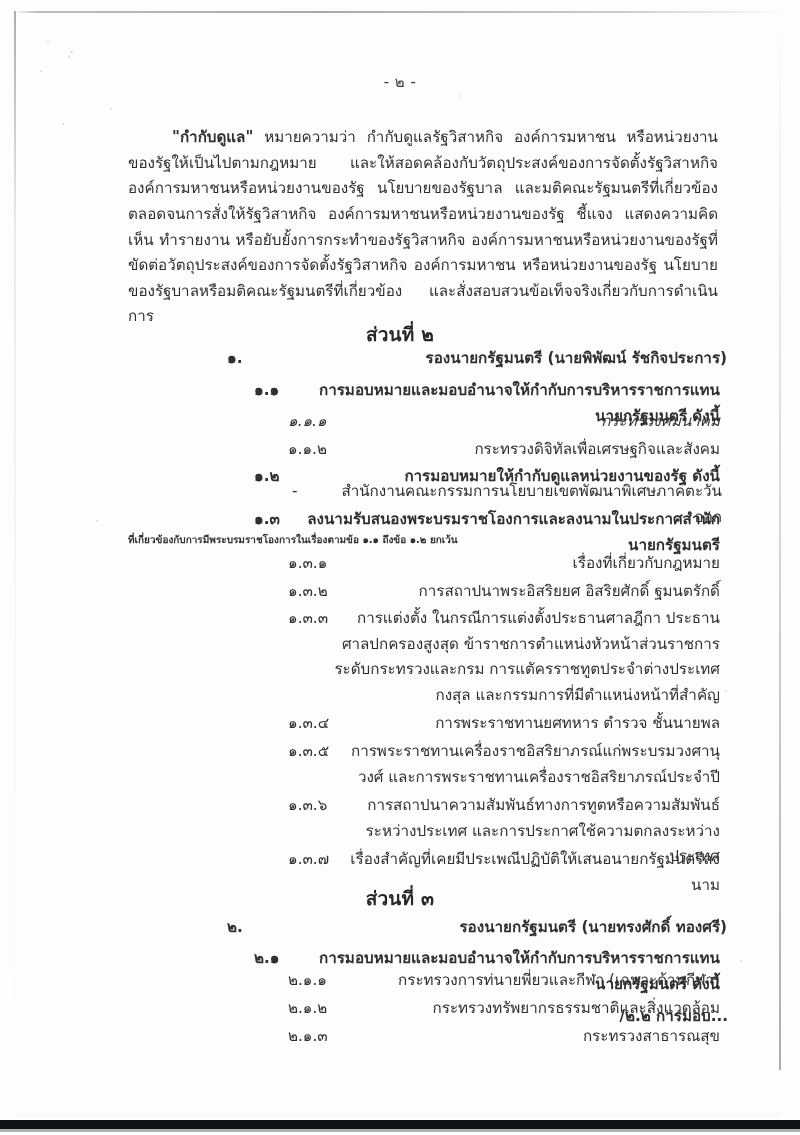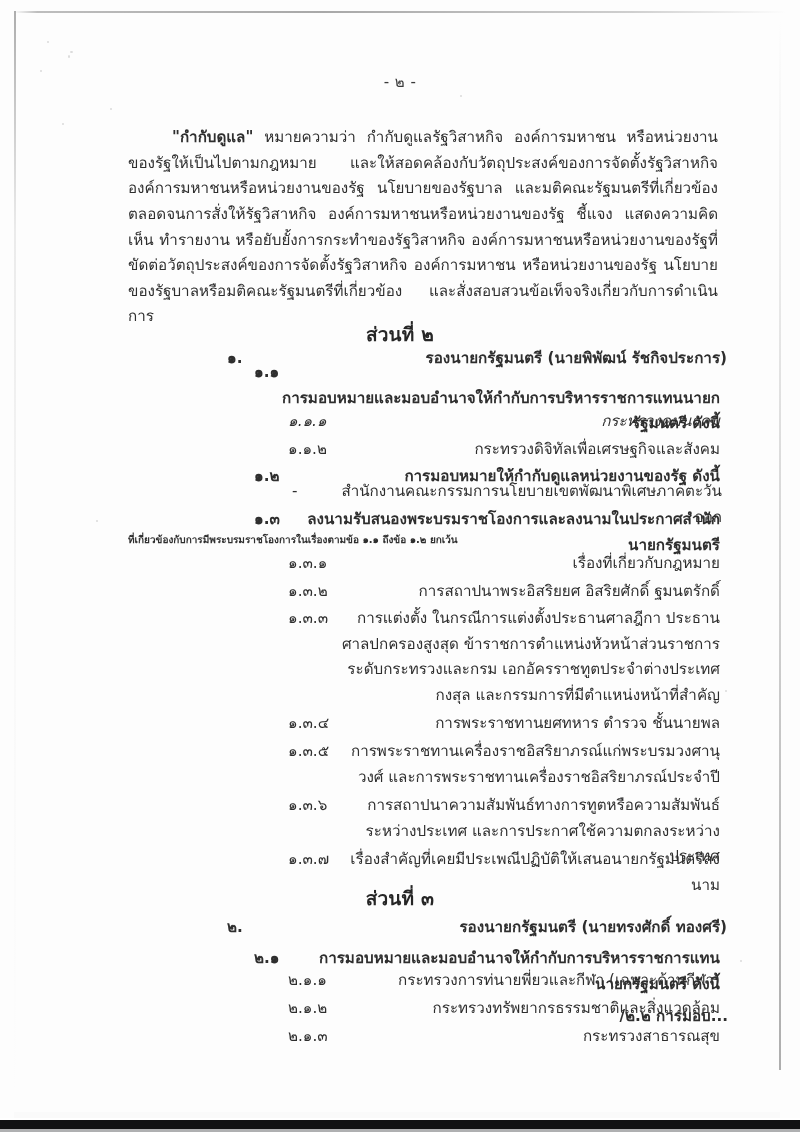--- a/index.html
+++ b/index.html
@@ -227,21 +227,21 @@
 
     <p class="para" style="top:110px;"><span class="indent"></span><b>"กำกับดูแล"</b><span> หมายความว่า กำกับดูแลรัฐวิสาหกิจ องค์การมหาชน หรือหน่วยงานของรัฐให้เป็นไปตามกฎหมาย และให้สอดคล้องกับวัตถุประสงค์ของการจัดตั้งรัฐวิสาหกิจ องค์การมหาชนหรือหน่วยงานของรัฐ นโยบายของรัฐบาล และมติคณะรัฐมนตรีที่เกี่ยวข้อง ตลอดจนการสั่งให้รัฐวิสาหกิจ องค์การมหาชนหรือหน่วยงานของรัฐ ชี้แจง แสดงความคิดเห็น ทำรายงาน หรือยับยั้งการกระทำของรัฐวิสาหกิจ องค์การมหาชนหรือหน่วยงานของรัฐที่ขัดต่อวัตถุประสงค์ของการจัดตั้งรัฐวิสาหกิจ องค์การมหาชน หรือหน่วยงานของรัฐ นโยบายของรัฐบาลหรือมติคณะรัฐมนตรีที่เกี่ยวข้อง และสั่งสอบสวนข้อเท็จจริงเกี่ยวกับการดำเนินการ</span></p>
 
     <div class="section-head" style="top:319px;">ส่วนที่ ๒</div>
 
     <div class="row lvl1" style="top:346px;">
       <span class="num">๑.</span>
       <span class="txt">รองนายกรัฐมนตรี (นายพิพัฒน์  รัชกิจประการ)</span>
     </div>
 
-    <div class="row lvl2" style="top:360px;flex-direction:column;">
+    <div class="row lvl2" style="top:378px;">
       <span class="num">๑.๑</span>
       <span class="txt">การมอบหมายและมอบอำนาจให้กำกับการบริหารราชการแทนนายกรัฐมนตรี ดังนี้</span>
     </div>
 
     <div class="row lvl3" style="top:409px;font-style:italic;">
       <span class="num">๑.๑.๑</span>
       <span class="txt">กระทรวงคมนาคม</span>
     </div>
 
     <div class="row lvl3" style="top:437px;">
@@ -271,21 +271,21 @@
       <span class="txt">เรื่องที่เกี่ยวกับกฎหมาย</span>
     </div>
 
     <div class="row lvl3" style="top:579px;">
       <span class="num">๑.๓.๒</span>
       <span class="txt">การสถาปนาพระอิสริยยศ อิสริยศักดิ์ ฐมนตรักดิ์</span>
     </div>
 
     <div class="row lvl3" style="top:606px;">
       <span class="num">๑.๓.๓</span>
-      <span class="txt">การแต่งตั้ง ในกรณีการแต่งตั้งประธานศาลฎีกา ประธานศาลปกครองสูงสุด ข้าราชการตำแหน่งหัวหน้าส่วนราชการระดับกระทรวงและกรม เอกอัครราชทูตประจำต่างประเทศ กงสุล และกรรมการที่มีตำแหน่งหน้าที่สำคัญ</span>
+      <span class="txt">การแต่งตั้ง ในกรณีการแต่งตั้งประธานศาลฎีกา ประธานศาลปกครองสูงสุด ข้าราชการตำแหน่งหัวหน้าส่วนราชการระดับกระทรวงและกรม การแตัครราชทูตประจำต่างประเทศ กงสุล และกรรมการที่มีตำแหน่งหน้าที่สำคัญ</span>
     </div>
 
     <div class="row lvl3" style="top:711px;">
       <span class="num">๑.๓.๔</span>
       <span class="txt">การพระราชทานยศทหาร ตำรวจ ชั้นนายพล</span>
     </div>
 
     <div class="row lvl3" style="top:739px;">
       <span class="num">๑.๓.๕</span>
       <span class="txt">การพระราชทานเครื่องราชอิสริยาภรณ์แก่พระบรมวงศานุวงศ์ และการพระราชทานเครื่องราชอิสริยาภรณ์ประจำปี</span>

